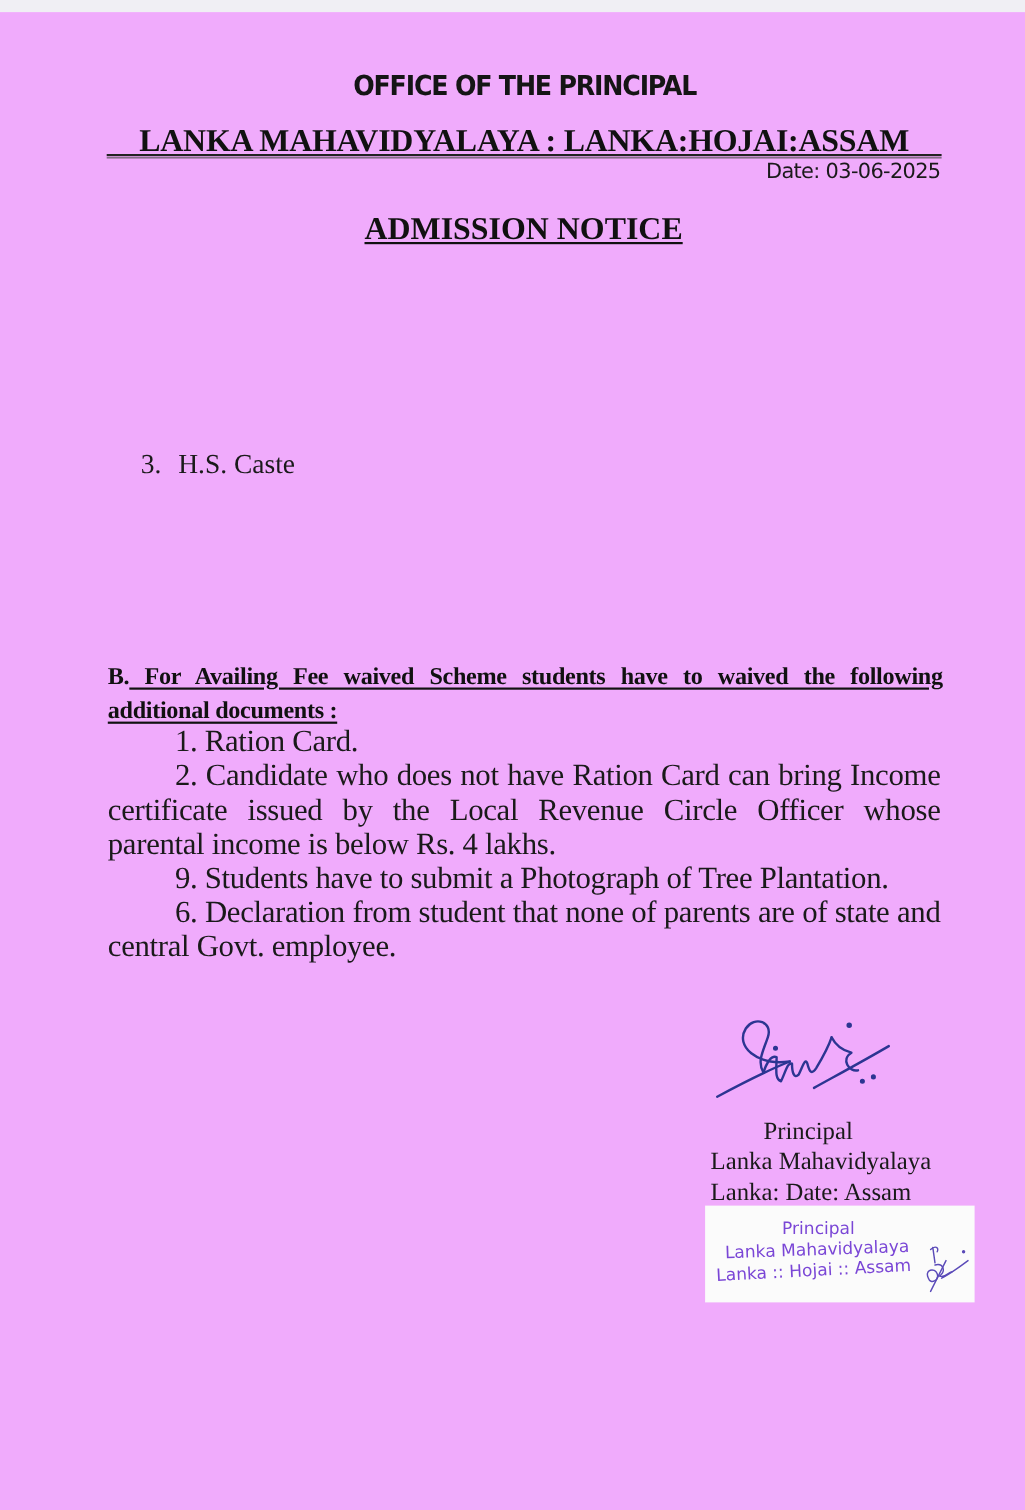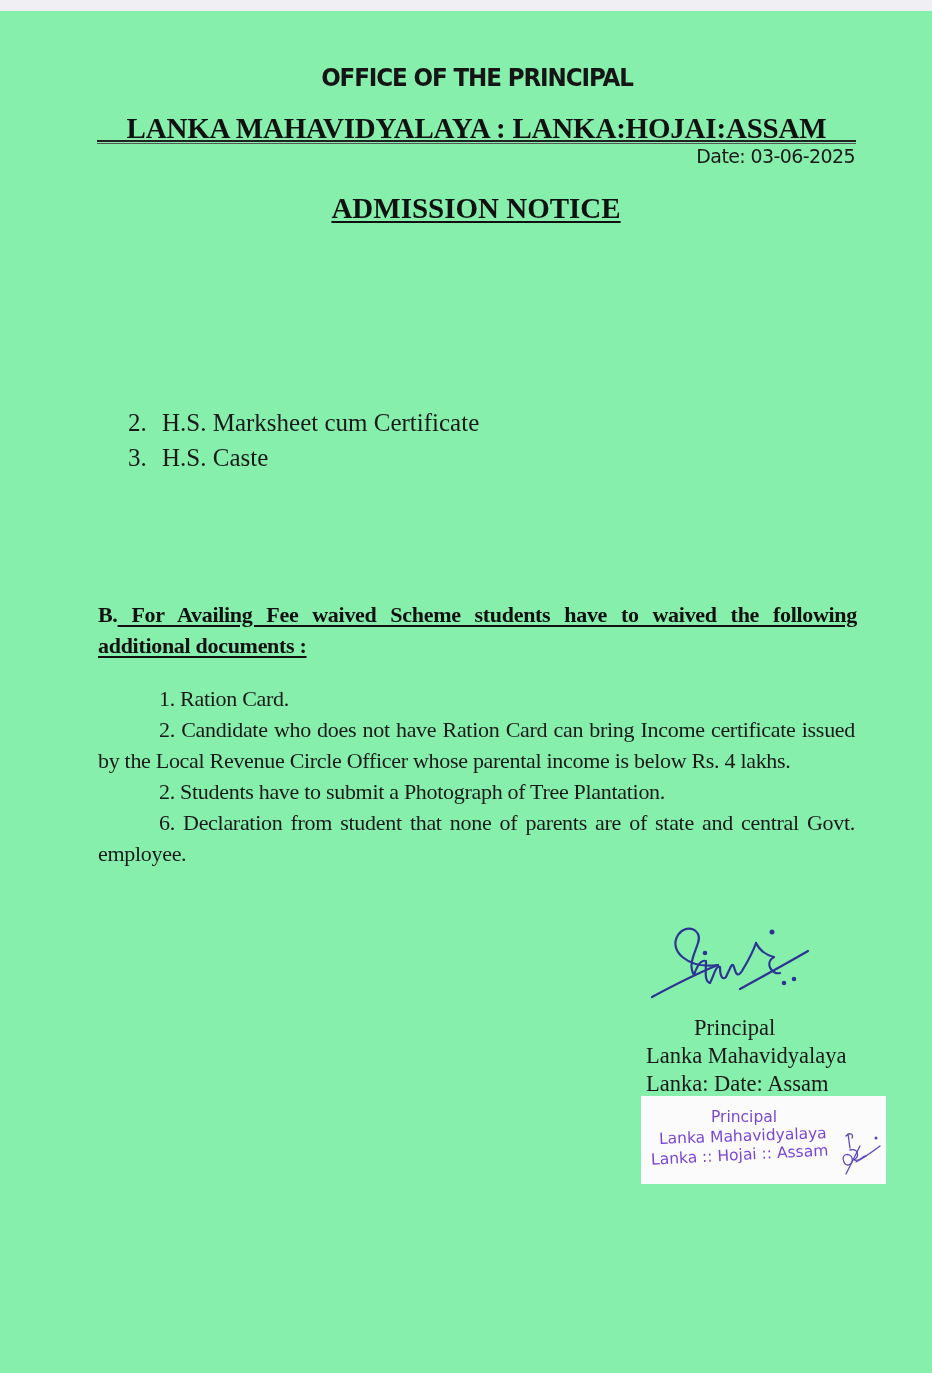--- a/index.html
+++ b/index.html
@@ -17,21 +17,21 @@
     .top-strip {
       position: absolute;
       left: 0; top: 0;
       width: 932px; height: 11px;
       background: #f0eff4;
     }
     .page {
       position: absolute;
       left: 0; top: 11px;
       width: 932px; height: 1362px;
-      background: #86efac;
+      background: #f0abfc;
     }
     .office-title {
       position: absolute;
       top: 52px; left: 0; width: 954px;
       text-align: center;
       font-family: "DejaVu Sans", sans-serif;
       font-weight: bold;
       font-size: 25px;
       letter-spacing: -1.2px;
       color: #151515;
@@ -123,23 +123,23 @@
       text-align: justify;
       letter-spacing: -0.3px;
       color: #111;
     }
     .section-b-head .ul {
       text-decoration: underline;
       text-underline-offset: 3px;
     }
     .section-b-body {
       position: absolute;
-      top: 672px; left: 98px; width: 757px;
-      font-family: "Liberation Serif", serif;
-      font-size: 22px;
+      top: 648px; left: 98px; width: 757px;
+      font-family: "Liberation Serif", serif;
+      font-size: 28px;
       line-height: 31px;
       text-align: justify;
       color: #1a1a1a;
       letter-spacing: -0.3px;
     }
     .section-b-body p {
       margin: 0;
       text-indent: 61px;
     }
     .signature {
@@ -191,32 +191,31 @@
   <div class="double-rule"></div>
 
   <div class="date-line">Date: 03-06-2025</div>
 
   <div class="notice-title">
     <span>ADMISSION NOTICE</span>
   </div>
 
 
   <ul class="doc-list">
-    <li><span class="num">2.</span><span>H.S. Marksheet cum Certificate</span></li>
     <li><span class="num">3.</span><span>H.S. Caste</span></li>
   </ul>
 
   <div class="section-b-head">
     <span>B.</span><span class="ul"> For Availing Fee waived Scheme students have to waived the following additional documents : </span>
   </div>
 
   <div class="section-b-body">
     <p>1. Ration Card.</p>
     <p>2. Candidate who does not have Ration Card can bring Income certificate issued by the Local Revenue Circle Officer whose parental income is below Rs. 4 lakhs.</p>
-    <p>2. Students have to submit a Photograph of Tree Plantation.</p>
+    <p>9. Students have to submit a Photograph of Tree Plantation.</p>
     <p>6. Declaration from student that none of parents are of state and central Govt. employee.</p>
   </div>
 
   <svg class="signature" viewBox="0 0 168 82" fill="none" stroke="#2c3592" stroke-width="2.2" stroke-linecap="round" stroke-linejoin="round">
     <path d="M4 76 C 30 62, 50 52, 70 44"></path>
     <path d="M70 44 C 40 48, 20 30, 30 14 C 38 2, 55 8, 50 22 C 46 34, 40 44, 46 54"></path>
     <path d="M46 54 C 48 48, 52 38, 58 40 C 58 50, 56 60, 62 62 C 66 54, 68 44, 72 46 C 72 54, 74 60, 78 56 C 82 48, 84 40, 86 46 C 88 54, 90 56, 94 50 C 100 40, 106 28, 108 22"></path>
     <path d="M108 22 C 112 30, 118 34, 126 36 C 116 42, 124 54, 132 52"></path>
     <path d="M92 68 C 110 58, 136 44, 160 30"></path>
     <circle cx="124" cy="11" r="1.4" fill="#2c3592"></circle>

